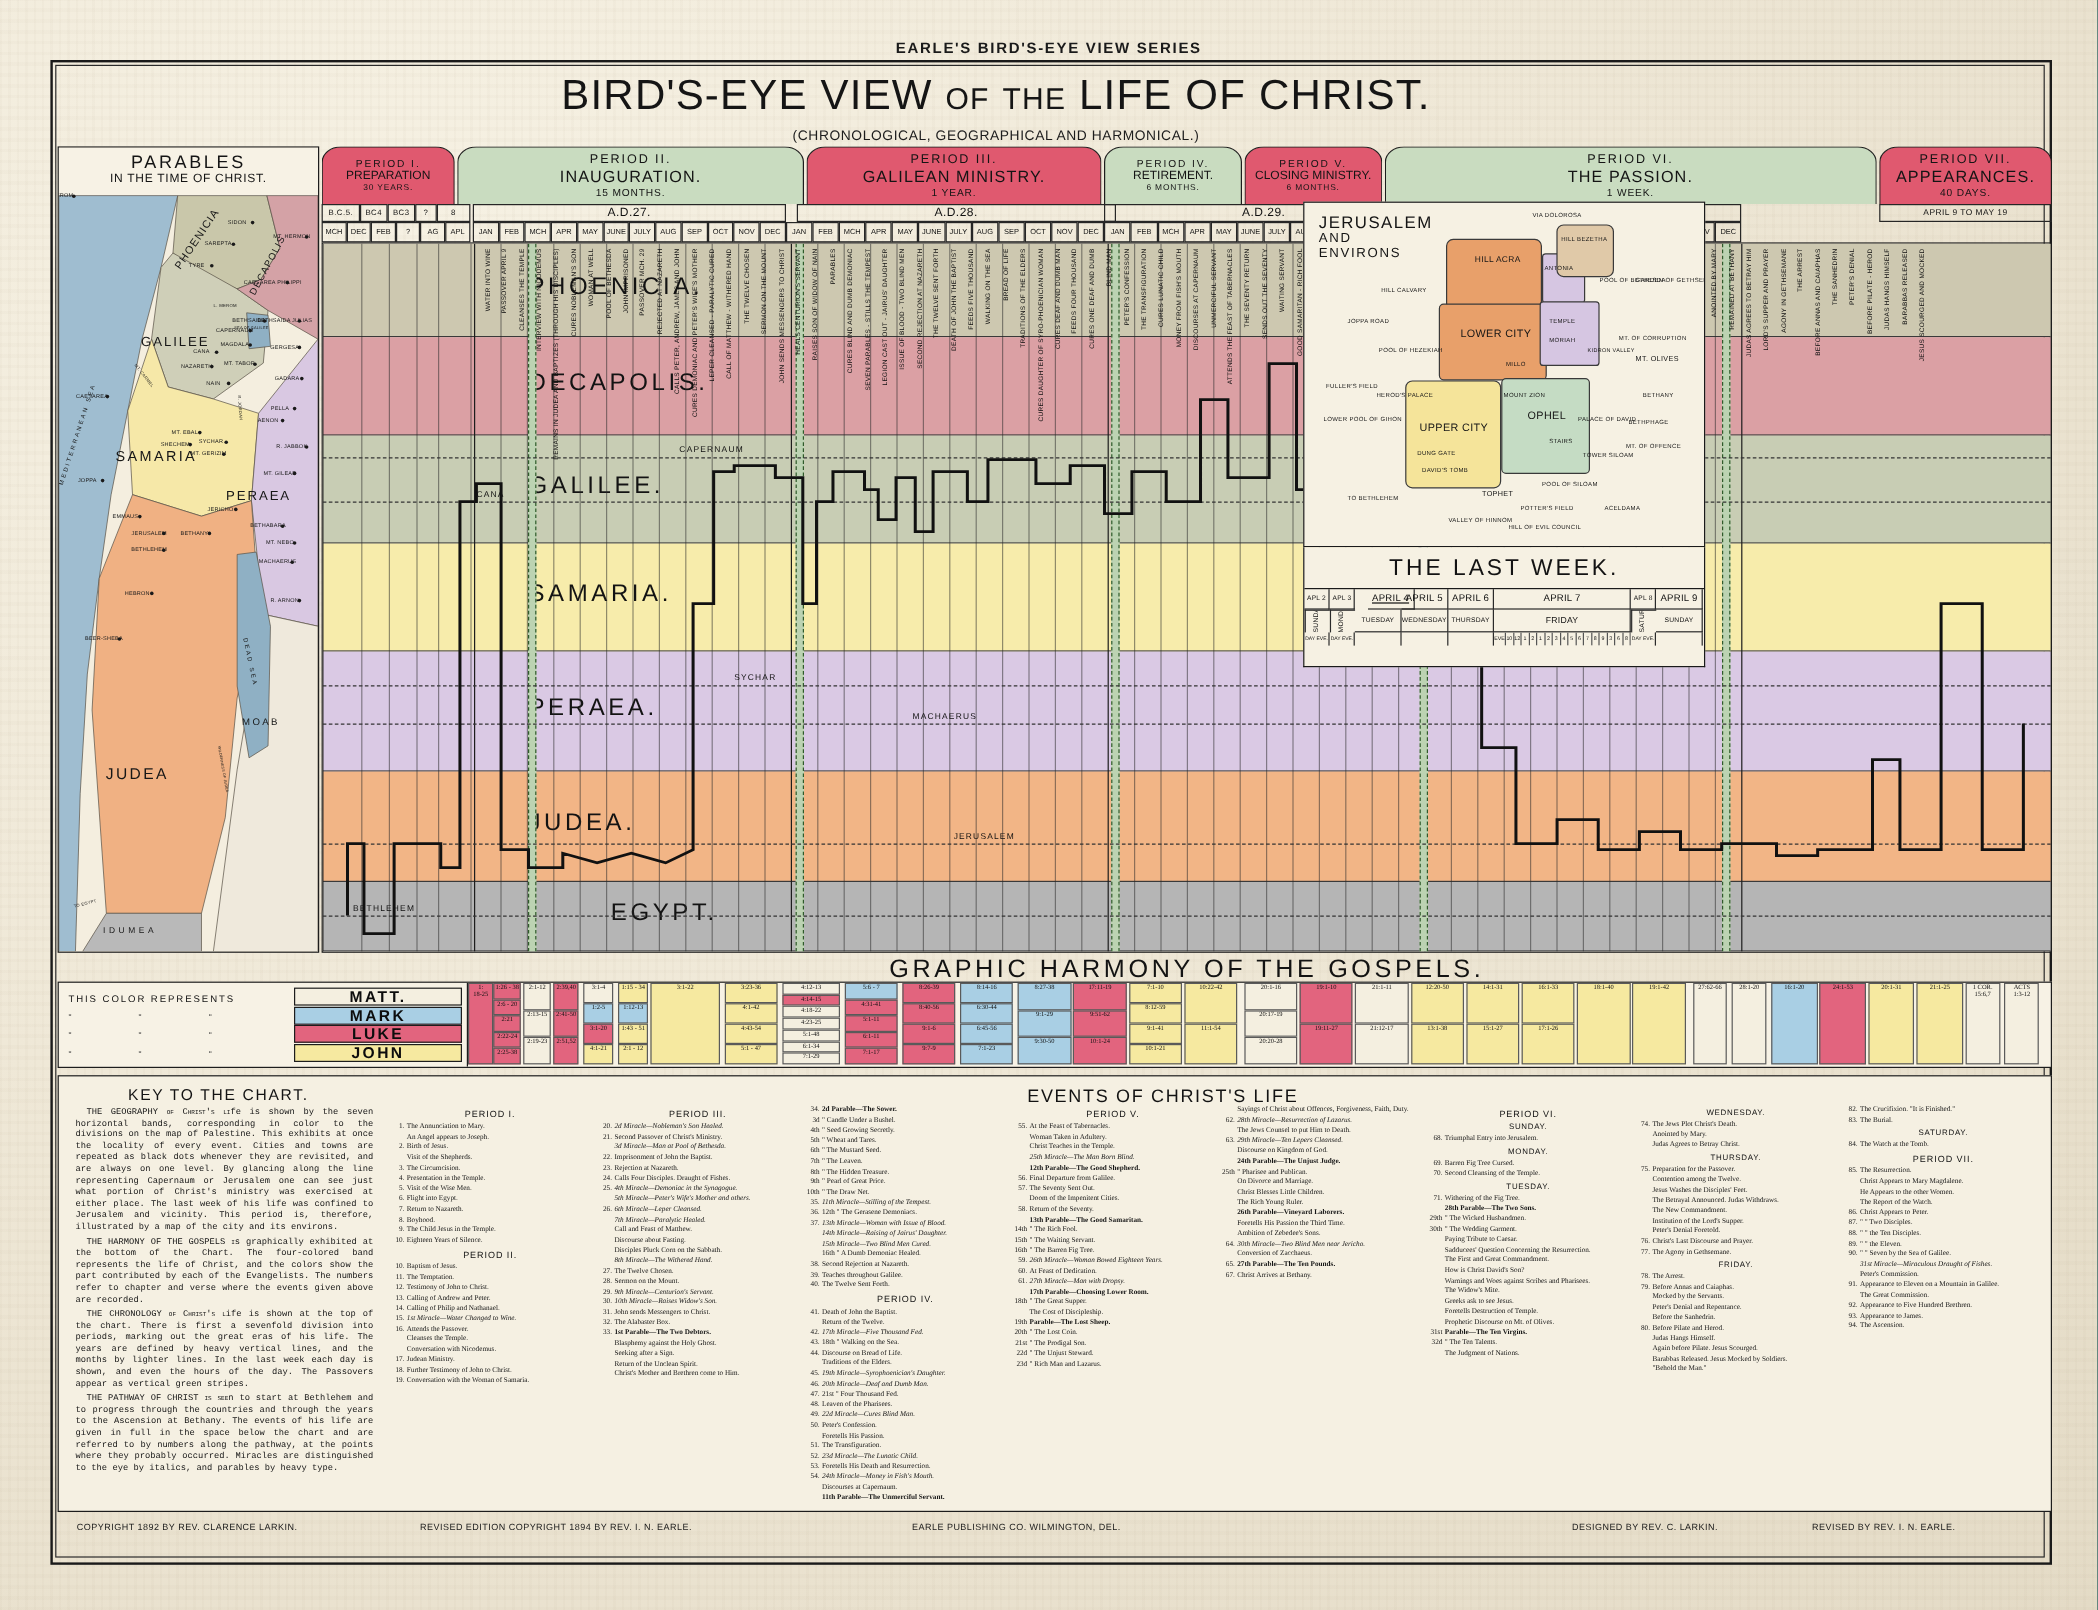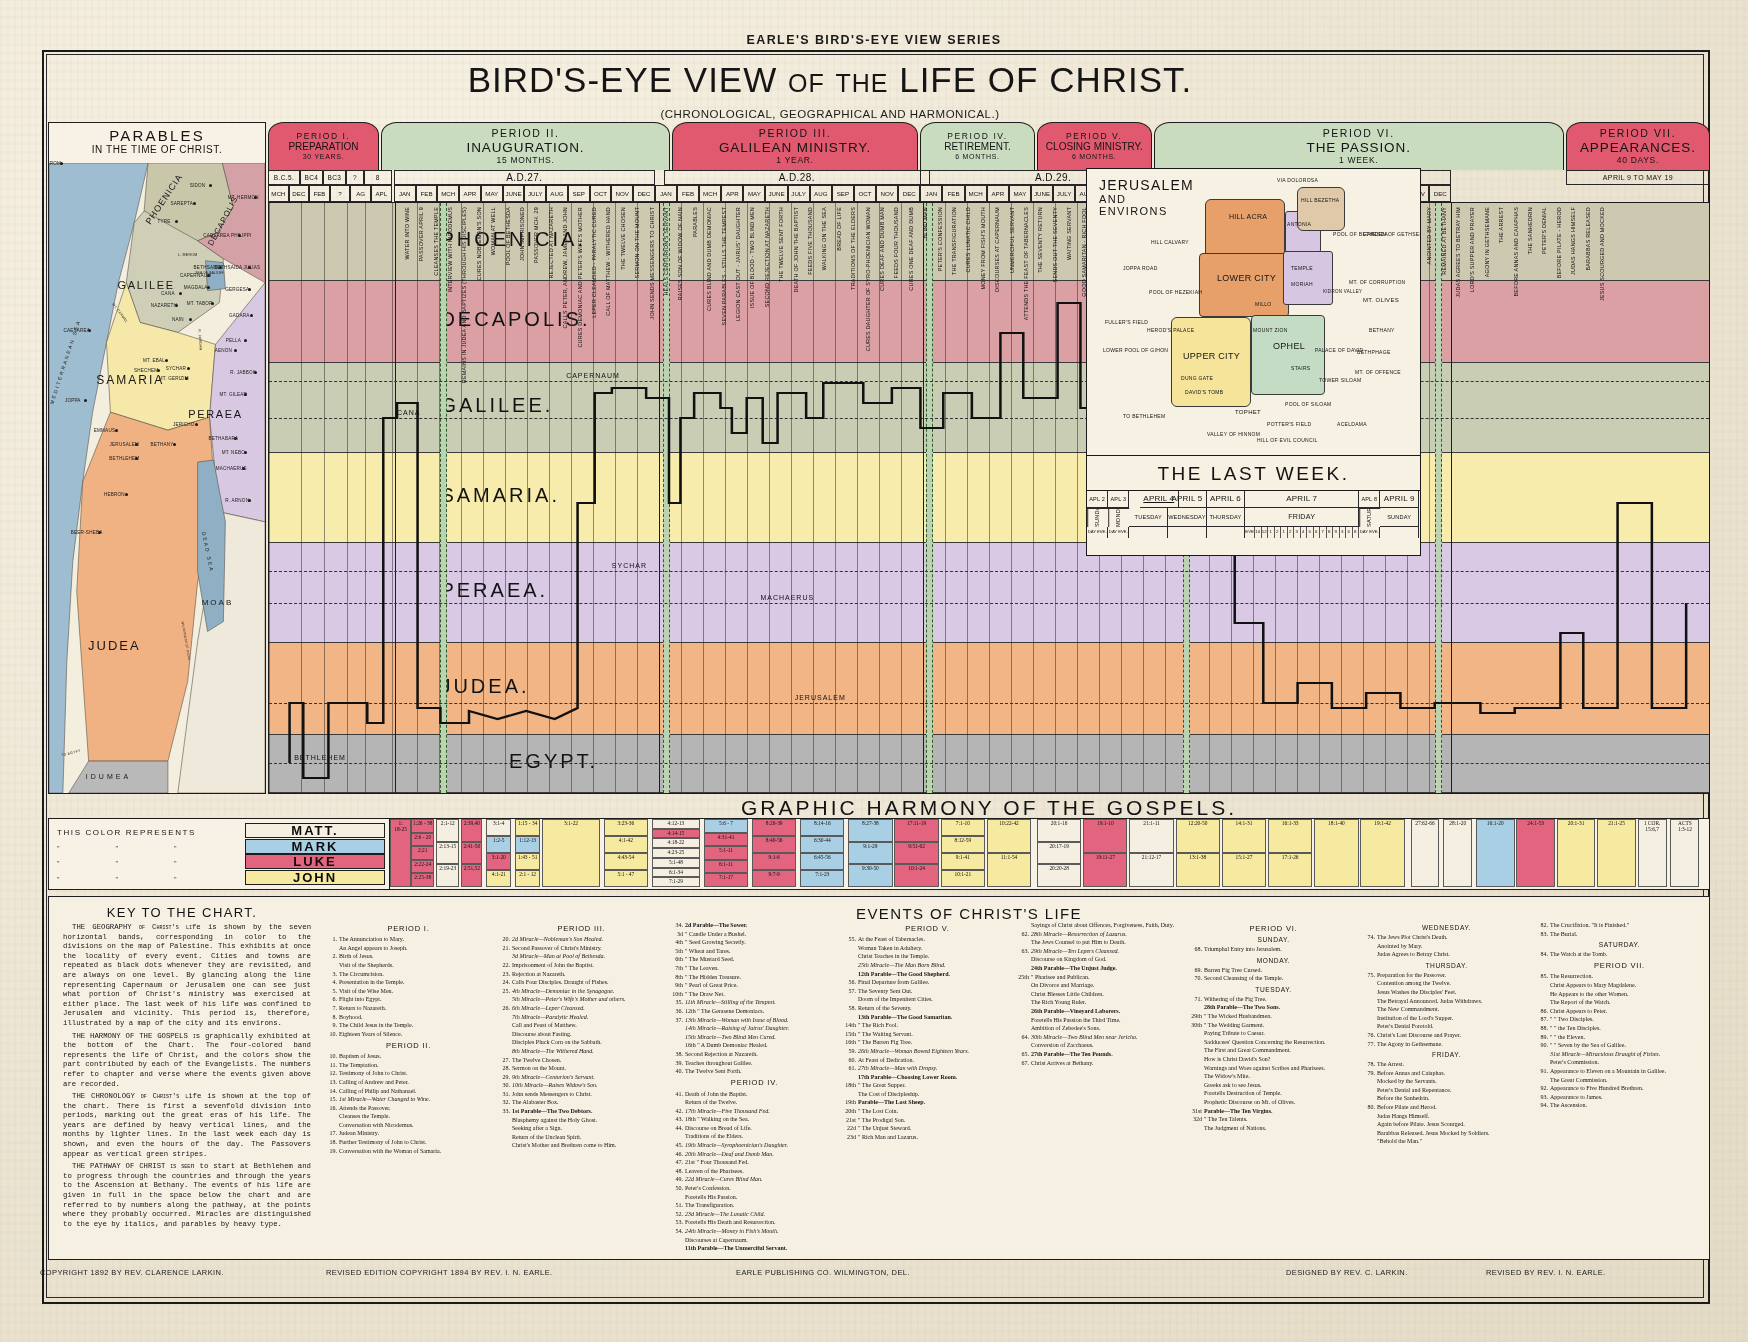--- a/index.html
+++ b/index.html
@@ -126,21 +126,21 @@
   .evcol .ph{font-family:"Liberation Sans",sans-serif;font-size:7.5px;letter-spacing:.8px;
      text-align:center;margin:4px 0 2px 0;color:#111;}
   .evcol .dh{font-family:"Liberation Sans",sans-serif;font-size:6.6px;letter-spacing:.6px;
      text-align:center;margin:3px 0 1px 0;color:#111;}
   .evitem{display:flex;gap:2px;margin-bottom:.4px;}
   .evnum{width:12px;flex:none;text-align:right;}
   .evtxt{flex:1;}
   .evtxt i{font-style:italic;}
   .evtxt b{font-weight:bold;}
 
-  #footer{position:absolute;left:36px;top:1264px;right:38px;height:22px;
+  #footer{position:absolute;left:60px;top:1264px;right:38px;height:22px;
      font-family:"Liberation Sans",sans-serif;font-size:7.5px;color:#1a1a1a;letter-spacing:.4px;}
   .fl{position:absolute;top:4px;}
 </style>
 </head>
 <body>
 
 <div id="page">
   <div id="paper"></div>
 
   <div class="hdrseries">EARLE'S BIRD'S-EYE VIEW SERIES</div>

